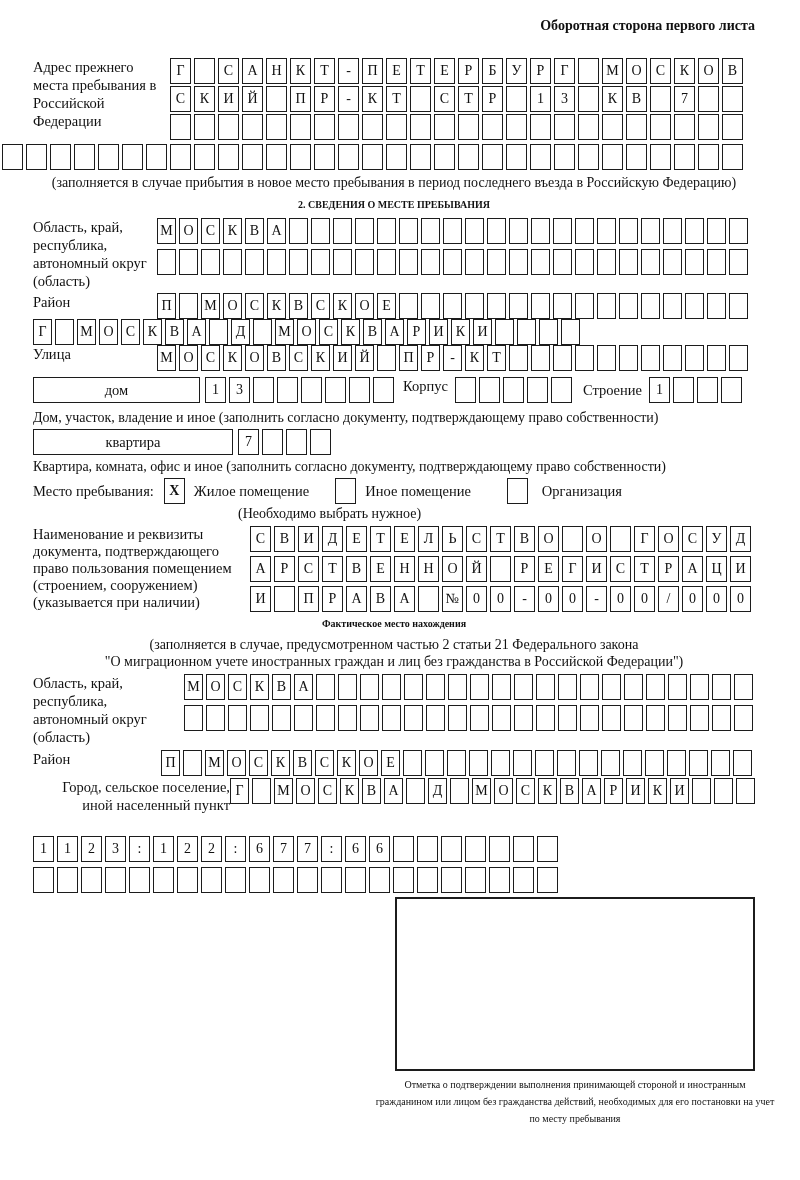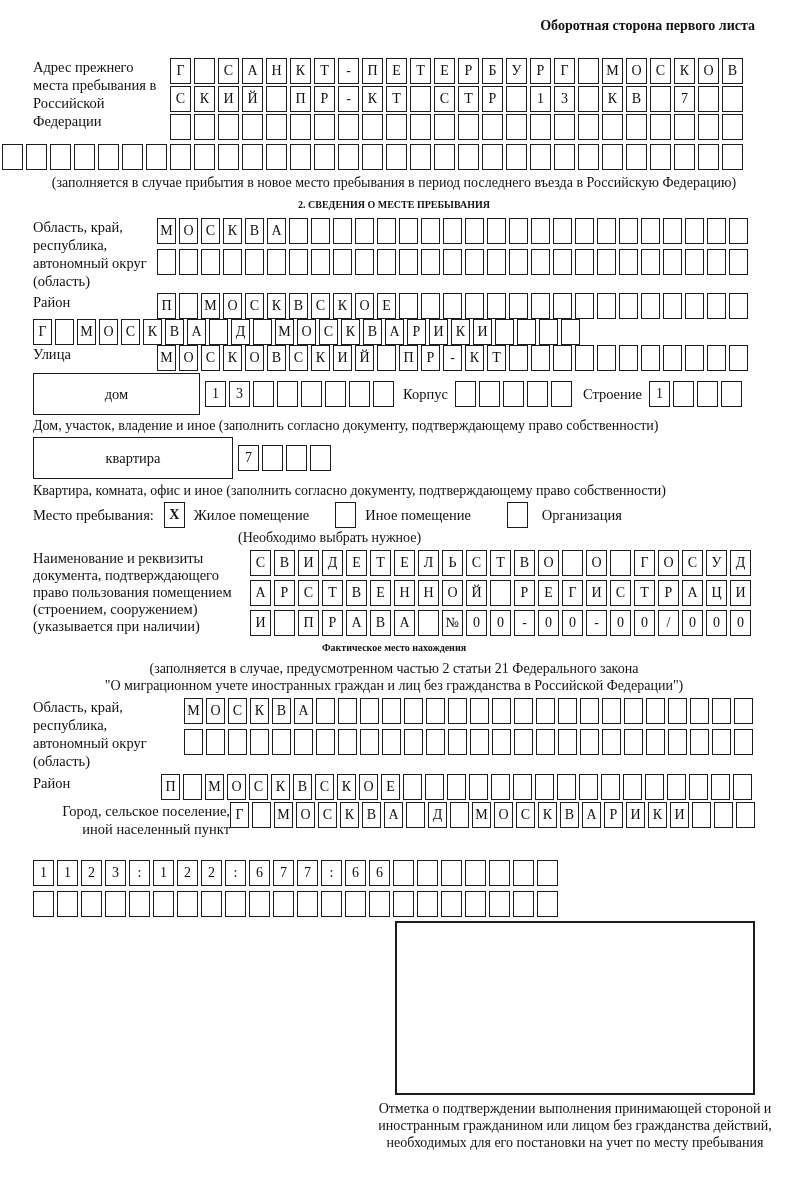--- a/index.html
+++ b/index.html
@@ -20,32 +20,32 @@
   .cell {
     height:26px; border:1.8px solid #1c1c1c; flex:0 0 auto;
     display:flex; align-items:center; justify-content:center;
     font-size:14px; background:#fff;
   }
   .cellcol { display:flex; flex-direction:column; gap:5px; }
   .note { font-size:14px; line-height:17px; }
   .center { text-align:center; }
   .title { font-weight:bold; font-size:10px; text-align:center; line-height:20px; }
   .wbox {
-    height:42px; border:1.8px solid #1c1c1c; display:flex;
+    height:26px; border:1.8px solid #1c1c1c; display:flex;
     align-items:center; justify-content:center; font-size:14.5px;
   }
   .chk {
     width:21px; height:26px; border:1.8px solid #1c1c1c;
     display:flex; align-items:center; justify-content:center;
     font-size:14px; font-weight:bold;
   }
   .inline-lbl { font-size:14.5px; line-height:26px; white-space:nowrap; }
   .stamp-wrap { width:360px; margin-left:auto; margin-right:0; }
   .stamp-box { width:360px; height:174px; border:2px solid #1c1c1c; }
-  .stamp-cap { width:400px; margin-left:-20px; margin-top:5px; font-size:14px; line-height:17px; text-align:center; }
+  .stamp-cap { width:400px; margin-left:-20px; margin-top:5px; font-size:10px; line-height:17px; text-align:center; }
 </style>
 </head>
 <body>
 
 <div class="page">
 
   <div class="hdr">Оборотная сторона первого листа</div>
 
   <div class="row" style="margin-top:24px;">
     <div class="lbl" style="width:137px;">Адрес прежнего места пребывания в Российской Федерации</div>
@@ -332,21 +332,21 @@
     <div class="cells cells-a" style="margin-left:5px;">
         <div class="cell">1</div>
         <div class="cell">3</div>
         <div class="cell"></div>
         <div class="cell"></div>
         <div class="cell"></div>
         <div class="cell"></div>
         <div class="cell"></div>
         <div class="cell"></div>
       </div>
-    <div class="inline-lbl" style="margin:0 7px 0 9px;">Корпус</div>
+    <div class="inline-lbl" style="margin:0 7px 8px 9px;">Корпус</div>
     <div class="cells cells-a">
         <div class="cell"></div>
         <div class="cell"></div>
         <div class="cell"></div>
         <div class="cell"></div>
         <div class="cell"></div>
       </div>
     <div class="inline-lbl" style="margin:0 7px 0 11px;">Строение</div>
     <div class="cells cells-a">
         <div class="cell">1</div>

